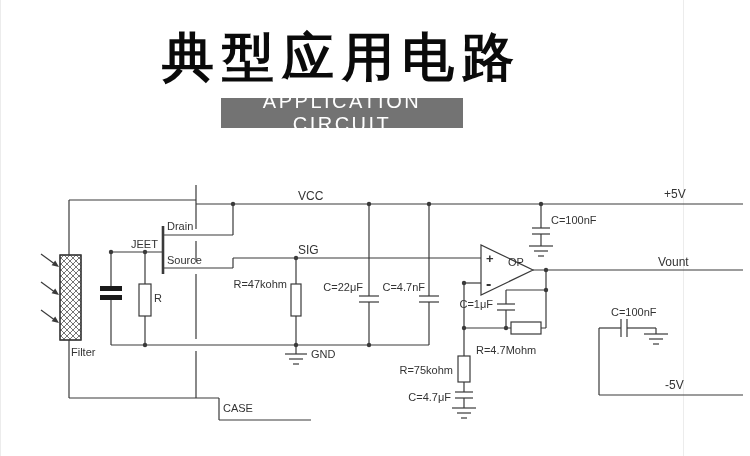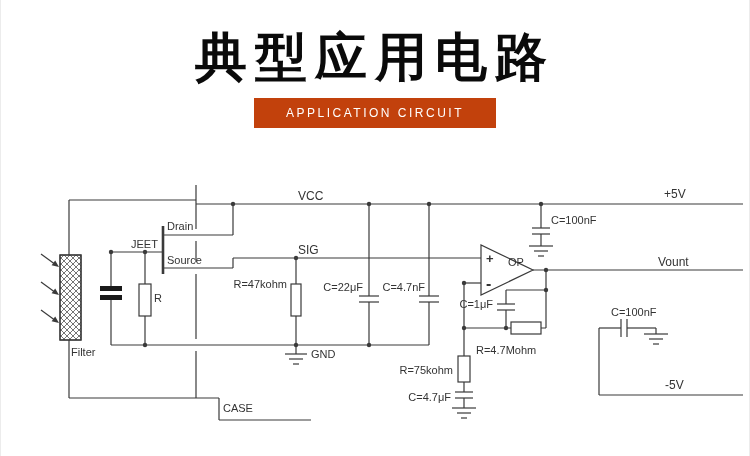--- a/index.html
+++ b/index.html
@@ -1,32 +1,32 @@
 <!DOCTYPE html>
 <html><head>
 <meta charset="utf-8">
 <style>
   html,body{margin:0;padding:0;}
   body{
     width:750px;height:456px;overflow:hidden;background:#ffffff;
     font-family:"Liberation Sans",sans-serif;
   }
   .page{
-    width:750px;height:456px;box-sizing:border-box;
+    width:684px;height:456px;box-sizing:border-box;
     border-left:1px solid #ececec;border-right:1px solid #ececec;
   }
   .header{height:156px;box-sizing:border-box;padding-top:26px;text-align:center;}
   .title{
     margin:0;font-size:52px;line-height:62px;font-weight:700;color:#0a0a0a;
     letter-spacing:8px;font-family:"Liberation Sans",sans-serif;
   }
   .banner{
-    width:242px;height:30px;margin:10px auto 0;background:#c2410c;color:#ffffff;
+    width:242px;height:30px;margin:10px auto 0;background:#737373;color:#ffffff;
     display:flex;align-items:center;justify-content:center;
-    font-size:12px;letter-spacing:2.5px;font-weight:400;
+    font-size:20px;letter-spacing:2.5px;font-weight:400;
   }
   svg{display:block;}
   .w{stroke:#3a3a3a;stroke-width:1.2;fill:none;}
   .thick{stroke:#3a3a3a;stroke-width:2.6;fill:none;}
   .box{fill:#ffffff;stroke:#3a3a3a;stroke-width:1.2;}
   .solid{fill:#1a1a1a;stroke:none;}
   .dot{fill:#3a3a3a;stroke:none;}
   .head{fill:#3a3a3a;stroke:none;}
   text{fill:#333333;font-family:"Liberation Sans",sans-serif;font-size:11px;}
   .t12{font-size:12px;}

